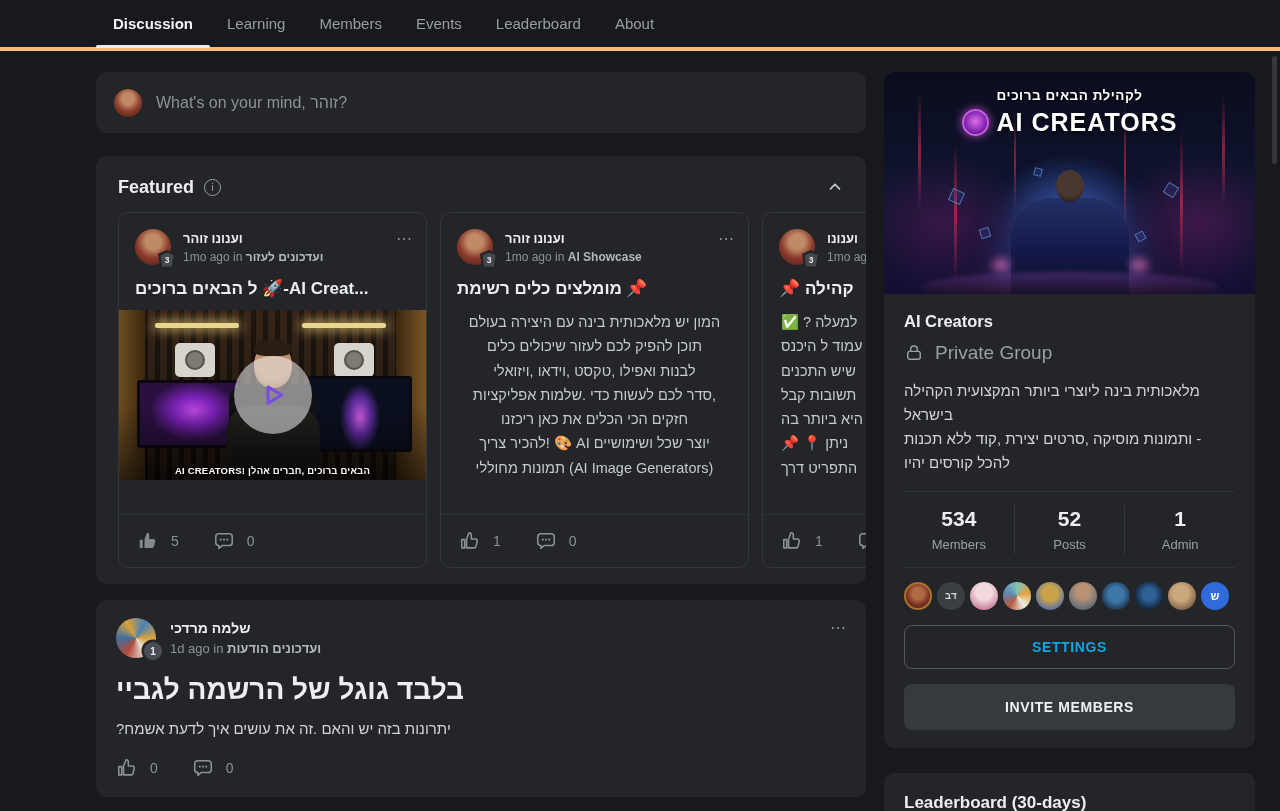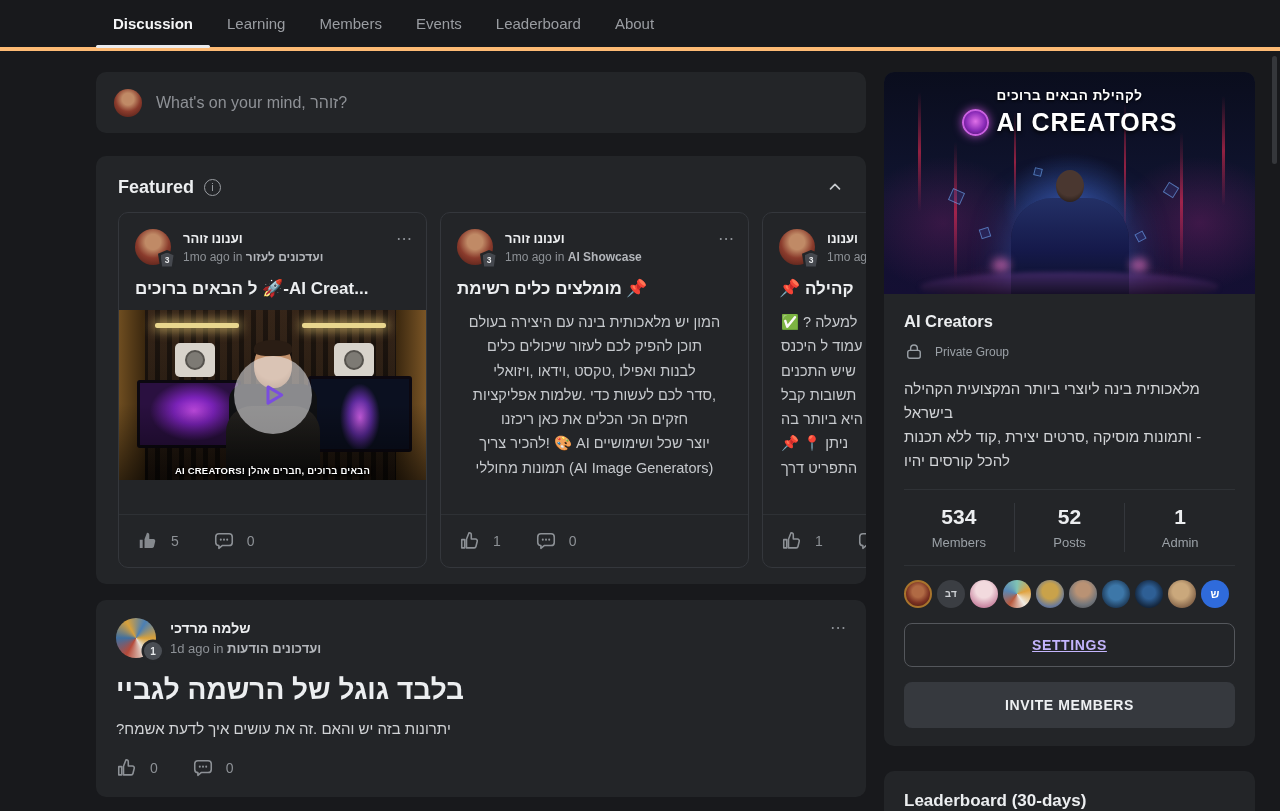--- a/index.html
+++ b/index.html
@@ -150,21 +150,21 @@
                color:#fff; letter-spacing:.5px; text-shadow:0 1px 3px #000; }
   .b-row { left:0; right:0; top:36px; display:flex; justify-content:center; align-items:center; gap:8px; }
   .b-logo { width:27px; height:27px; border-radius:50%; flex:none;
             background:radial-gradient(circle at 50% 45%, #e070e8 0%, #8a2bb8 55%, #3c0f5e 100%);
             border:2px solid #c95fe0; box-shadow:0 0 10px rgba(205,85,225,.85); }
   .b-title { font-size:25px; font-weight:800; letter-spacing:1px; color:#fff;
              text-shadow:0 2px 4px rgba(0,0,0,.85); }
 
   .gbody { padding:0 20px 18px; }
   .g-name { padding-top:18px; font-size:16.5px; font-weight:700; }
-  .g-priv { margin-top:11px; display:flex; align-items:center; gap:11px; color:#9aa0a6; font-size:12px; }
+  .g-priv { margin-top:11px; display:flex; align-items:center; gap:11px; color:#9aa0a6; font-size:19px; }
   .g-desc { margin-top:15px; font-size:15px; line-height:24px; color:#d2d4d7; white-space:pre-line; }
   .hr { border-top:1px solid #2f3236; margin-top:16px; }
   .stats { display:flex; text-align:center; padding:13px 0; }
   .stat { flex:1; padding:2px 0; }
   .stat + .stat { border-left:1px solid #34373c; }
   .stat-v { font-size:21px; font-weight:700; }
   .stat-l { font-size:13px; color:#9aa0a6; margin-top:6px; }
   .members { display:flex; gap:5px; margin-top:14px; }
   .mav { width:28px; height:28px; border-radius:50%; flex:none; display:flex; align-items:center;
          justify-content:center; font-size:11px; font-weight:700; color:#fff; cursor:pointer; }
@@ -174,21 +174,21 @@
   .m3 { background:radial-gradient(circle at 50% 35%, #f2dade 0 35%, #c987a2 75%, #9a5f80 100%); }
   .m4 { background:conic-gradient(#7fc3b5,#e0a23f,#f0ece4,#b85a3e,#5a88b5,#7fc3b5); }
   .m5 { background:radial-gradient(circle at 50% 40%, #c9a24a 0 35%, #6a7a9a 70%, #2c3e58 100%); }
   .m6 { background:radial-gradient(circle at 50% 35%, #b99274 0 30%, #73767b 65%, #46484d 100%); }
   .m7 { background:radial-gradient(circle at 50% 45%, #3d77a8 0 35%, #1c3754 75%, #0e1b2b 100%); }
   .m8 { background:radial-gradient(circle at 50% 45%, #2e5f95 0 30%, #14273f 70%, #0a1421 100%); }
   .m9 { background:radial-gradient(circle at 45% 40%, #caa87c 0 35%, #8a6a4e 70%, #4e3a2c 100%); }
   .m10 { background:#2f6bdb; }
   .btn { margin-top:15px; height:44px; border-radius:8px; display:flex; align-items:center;
          justify-content:center; font-size:14px; letter-spacing:.6px; cursor:pointer; }
-  .btn-settings { border:1px solid #54575c; color:#c4b5fd; font-weight:600;text-decoration:underline; }
+  .btn-settings { border:1px solid #54575c; color:#0ea5e9; font-weight:600; }
   .btn-invite { height:46px; background:#36393e; color:#eef0f2; font-weight:700; }
 
   .lb-card { margin-top:25px; padding:20px; height:110px; }
   .lb-title { font-size:17px; font-weight:700; }
 
   .scrollbar { position:absolute; right:3px; top:56px; width:5px; height:108px; border-radius:3px;
                background:#35373b; cursor:pointer; }
 </style>
 </head>
 <body>

